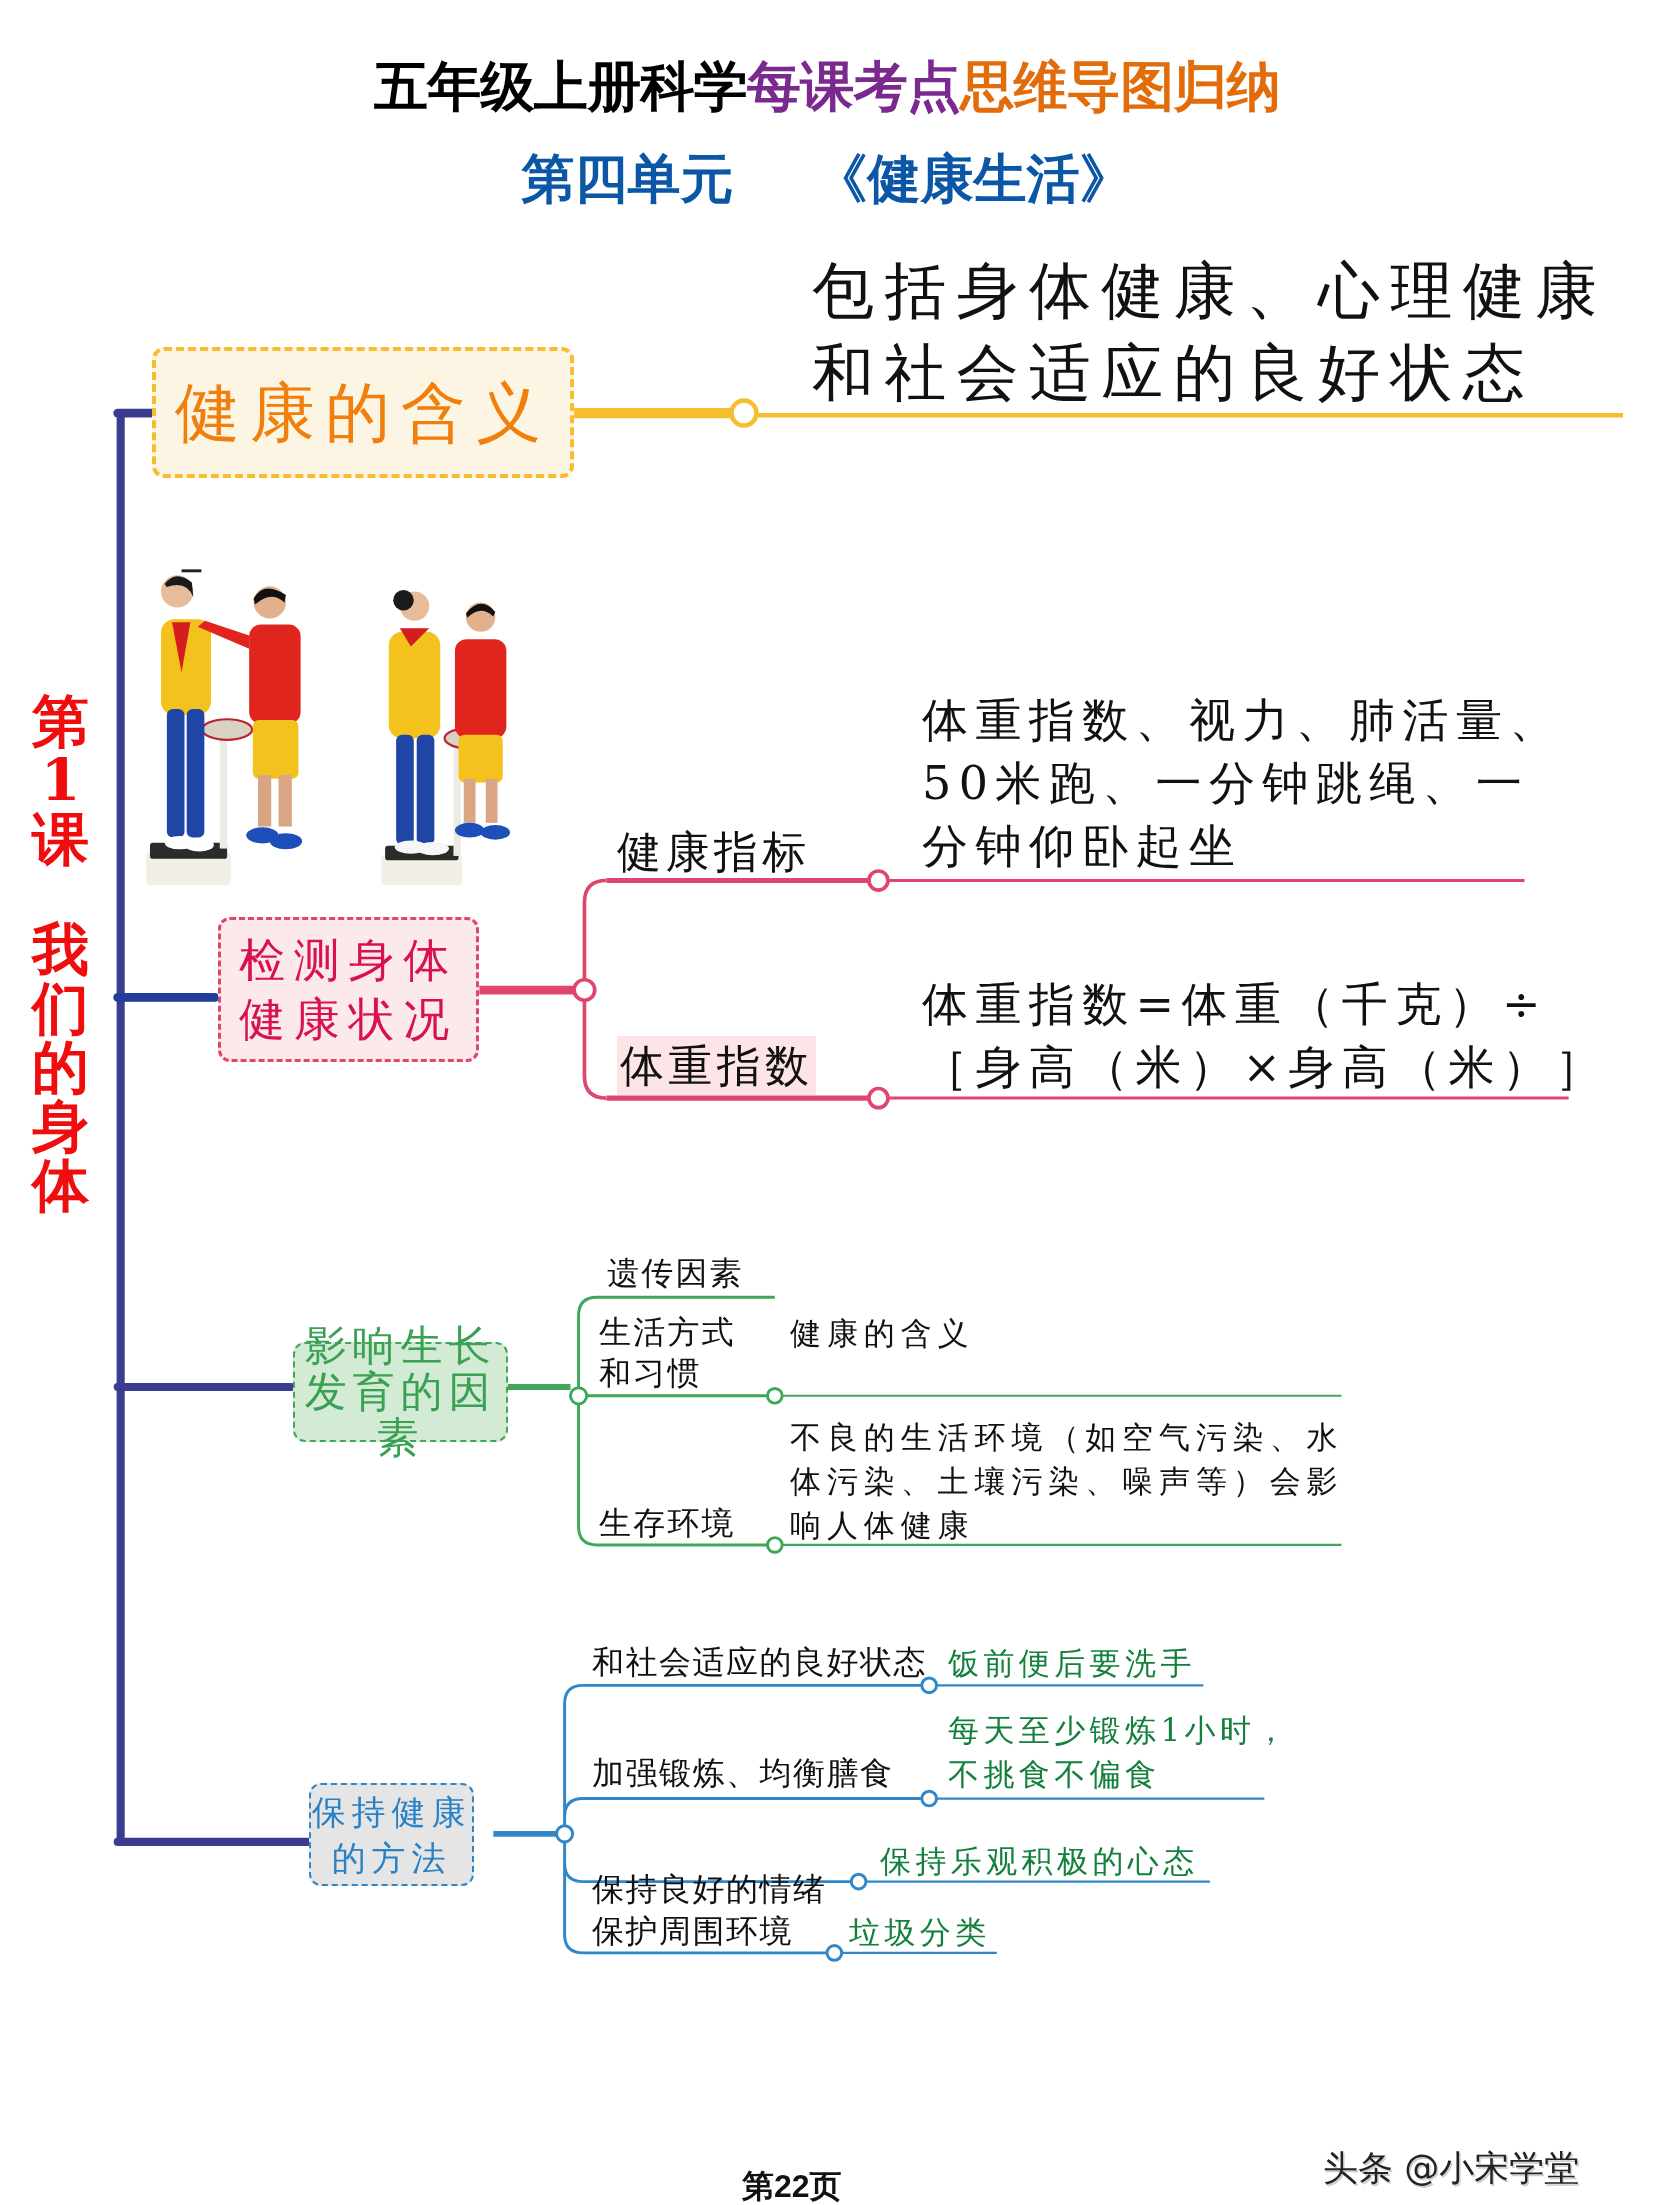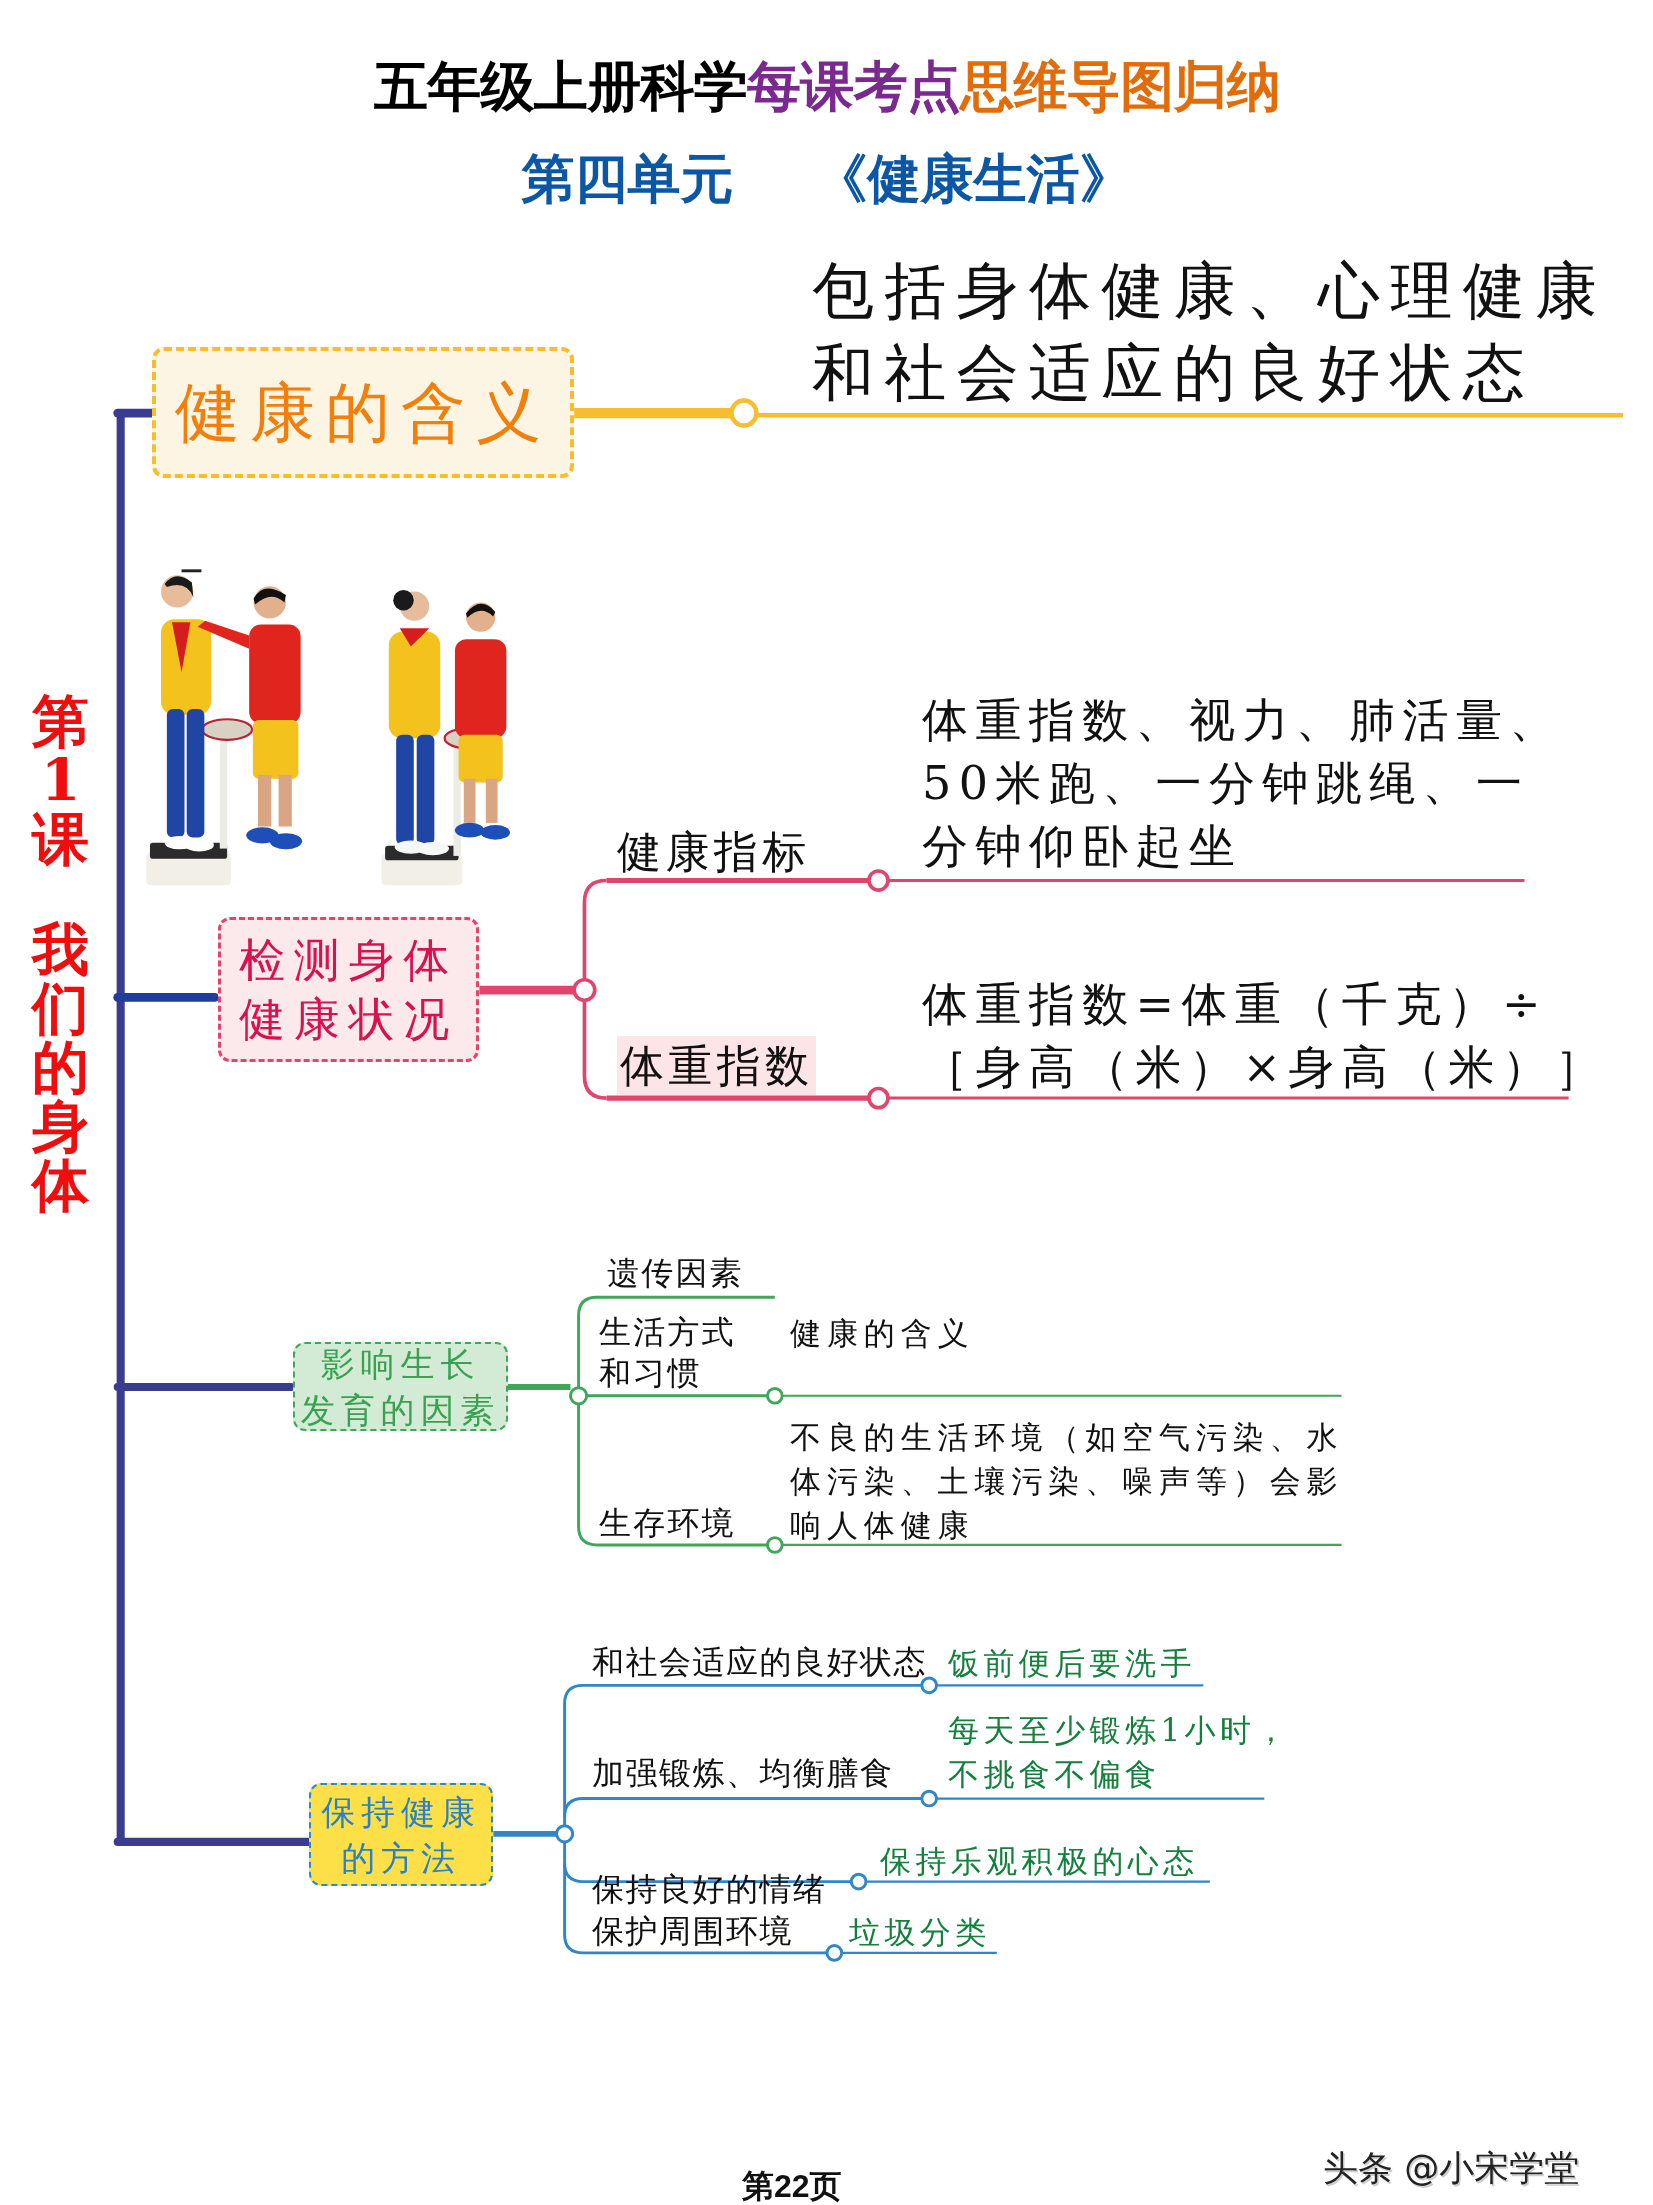--- a/index.html
+++ b/index.html
@@ -21,23 +21,23 @@
   .lesson .ch { display:block; }
   .lesson .spacer { display:block; height:51px; }
 
   
   .node { border-radius:12px; box-sizing:border-box; display:flex; align-items:center; justify-content:center;
           text-align:center; font-family:"DejaVu Sans","Liberation Sans",sans-serif; }
   .node-yellow { left:152px; top:347px; width:422px; height:131px; background:#fdf5e4; border:4.4px dashed #f8bd2f;
                  color:#f07f0c; font-size:65px; letter-spacing:10.3px; }
   .node-pink { left:218px; top:917px; width:261px; height:145px; background:#fce9ec; border:3.7px dashed #e0466d;
                color:#d8124f; font-size:46px; line-height:59px; letter-spacing:8.8px; }
-  .node-green { left:293px; top:1342px; width:215px; height:89px; background:#d3ebd5; border:2.9px dashed #3fa75a;
-                color:#3aa153; font-size:34px; line-height:46px; letter-spacing:5.9px; }
-  .node-blue { left:309px; top:1783px; width:184px; height:103px; background:#fde047; border:2.9px dashed #2f87c9;
+  .node-green { left:293px; top:1342px; width:215px; height:100px; background:#d3ebd5; border:2.9px dashed #3fa75a;
+                color:#3aa153; font-size:42px; line-height:46px; letter-spacing:5.9px; }
+  .node-blue { left:309px; top:1783px; width:165px; height:103px; background:#e5e5e5; border:2.9px dashed #2f87c9;
                color:#2a82c6; font-size:34px; line-height:46px; letter-spacing:5.9px; }
 
   .meaning { left:812px; top:250px; font-family:"DejaVu Serif","Liberation Serif",serif; font-size:62px;
              line-height:82px; letter-spacing:10.3px; color:#111; }
 
   
   .pk-label { font-family:"DejaVu Sans","Liberation Sans",sans-serif; font-size:44px; letter-spacing:4.4px; color:#111; line-height:59px; }
   .pk-label.hl { background:#fce4e7; padding:0 2.9px; }
   .pk-detail { font-family:"DejaVu Serif","Liberation Serif",serif; font-size:46px; letter-spacing:7.4px; line-height:63px; color:#111; white-space:nowrap; }
 

